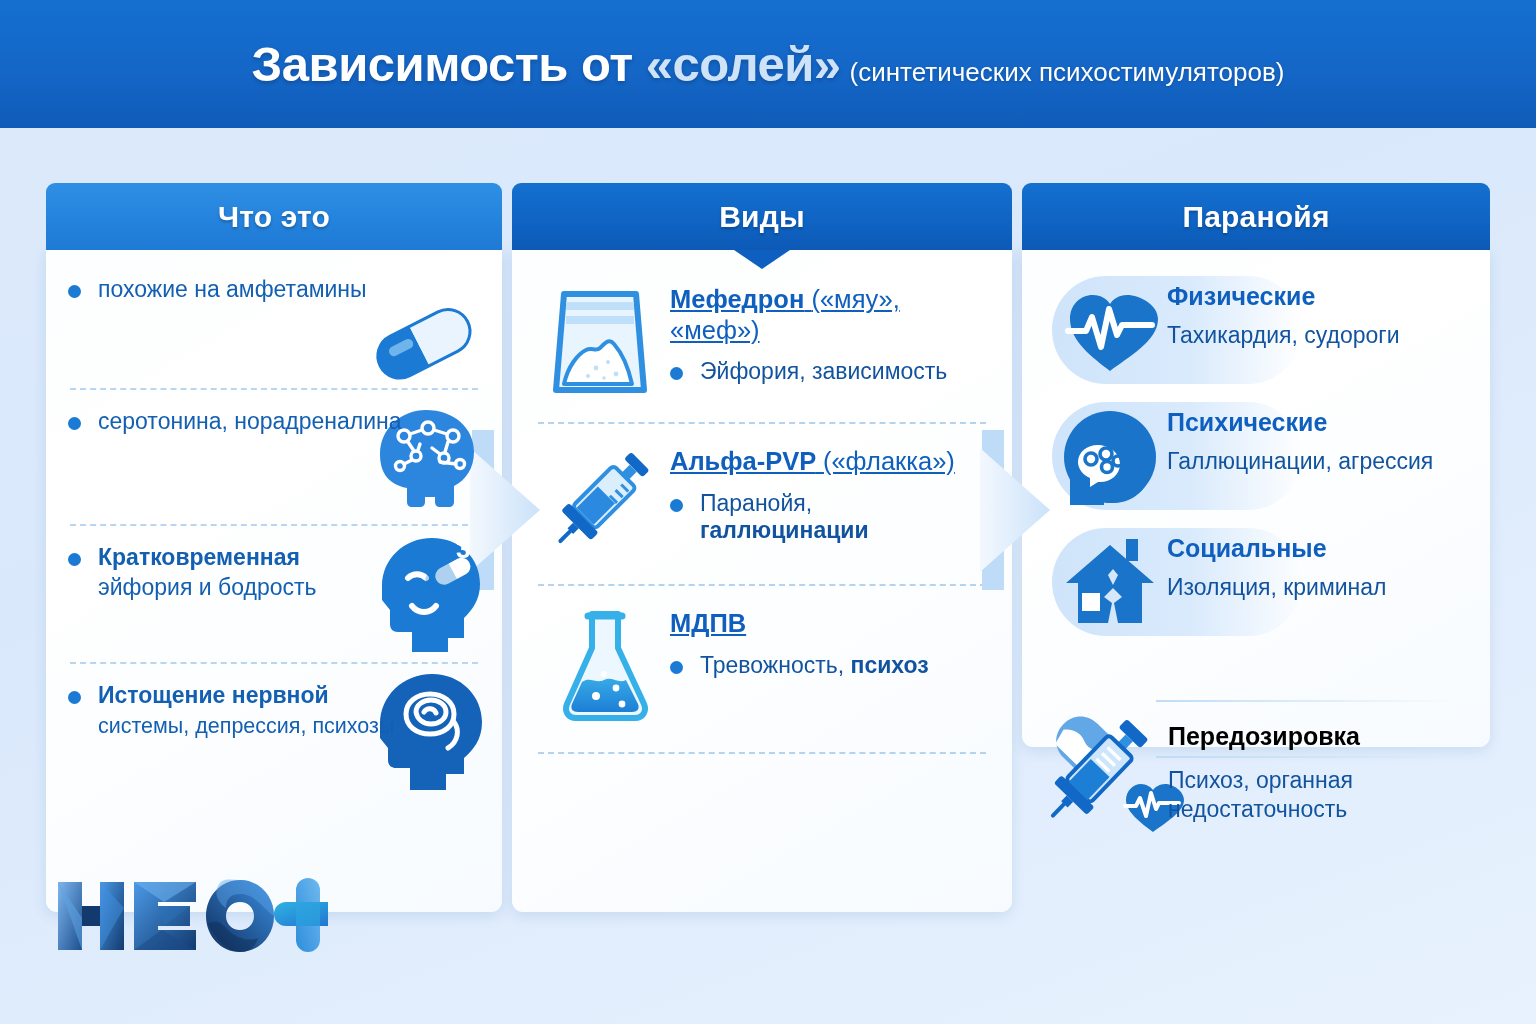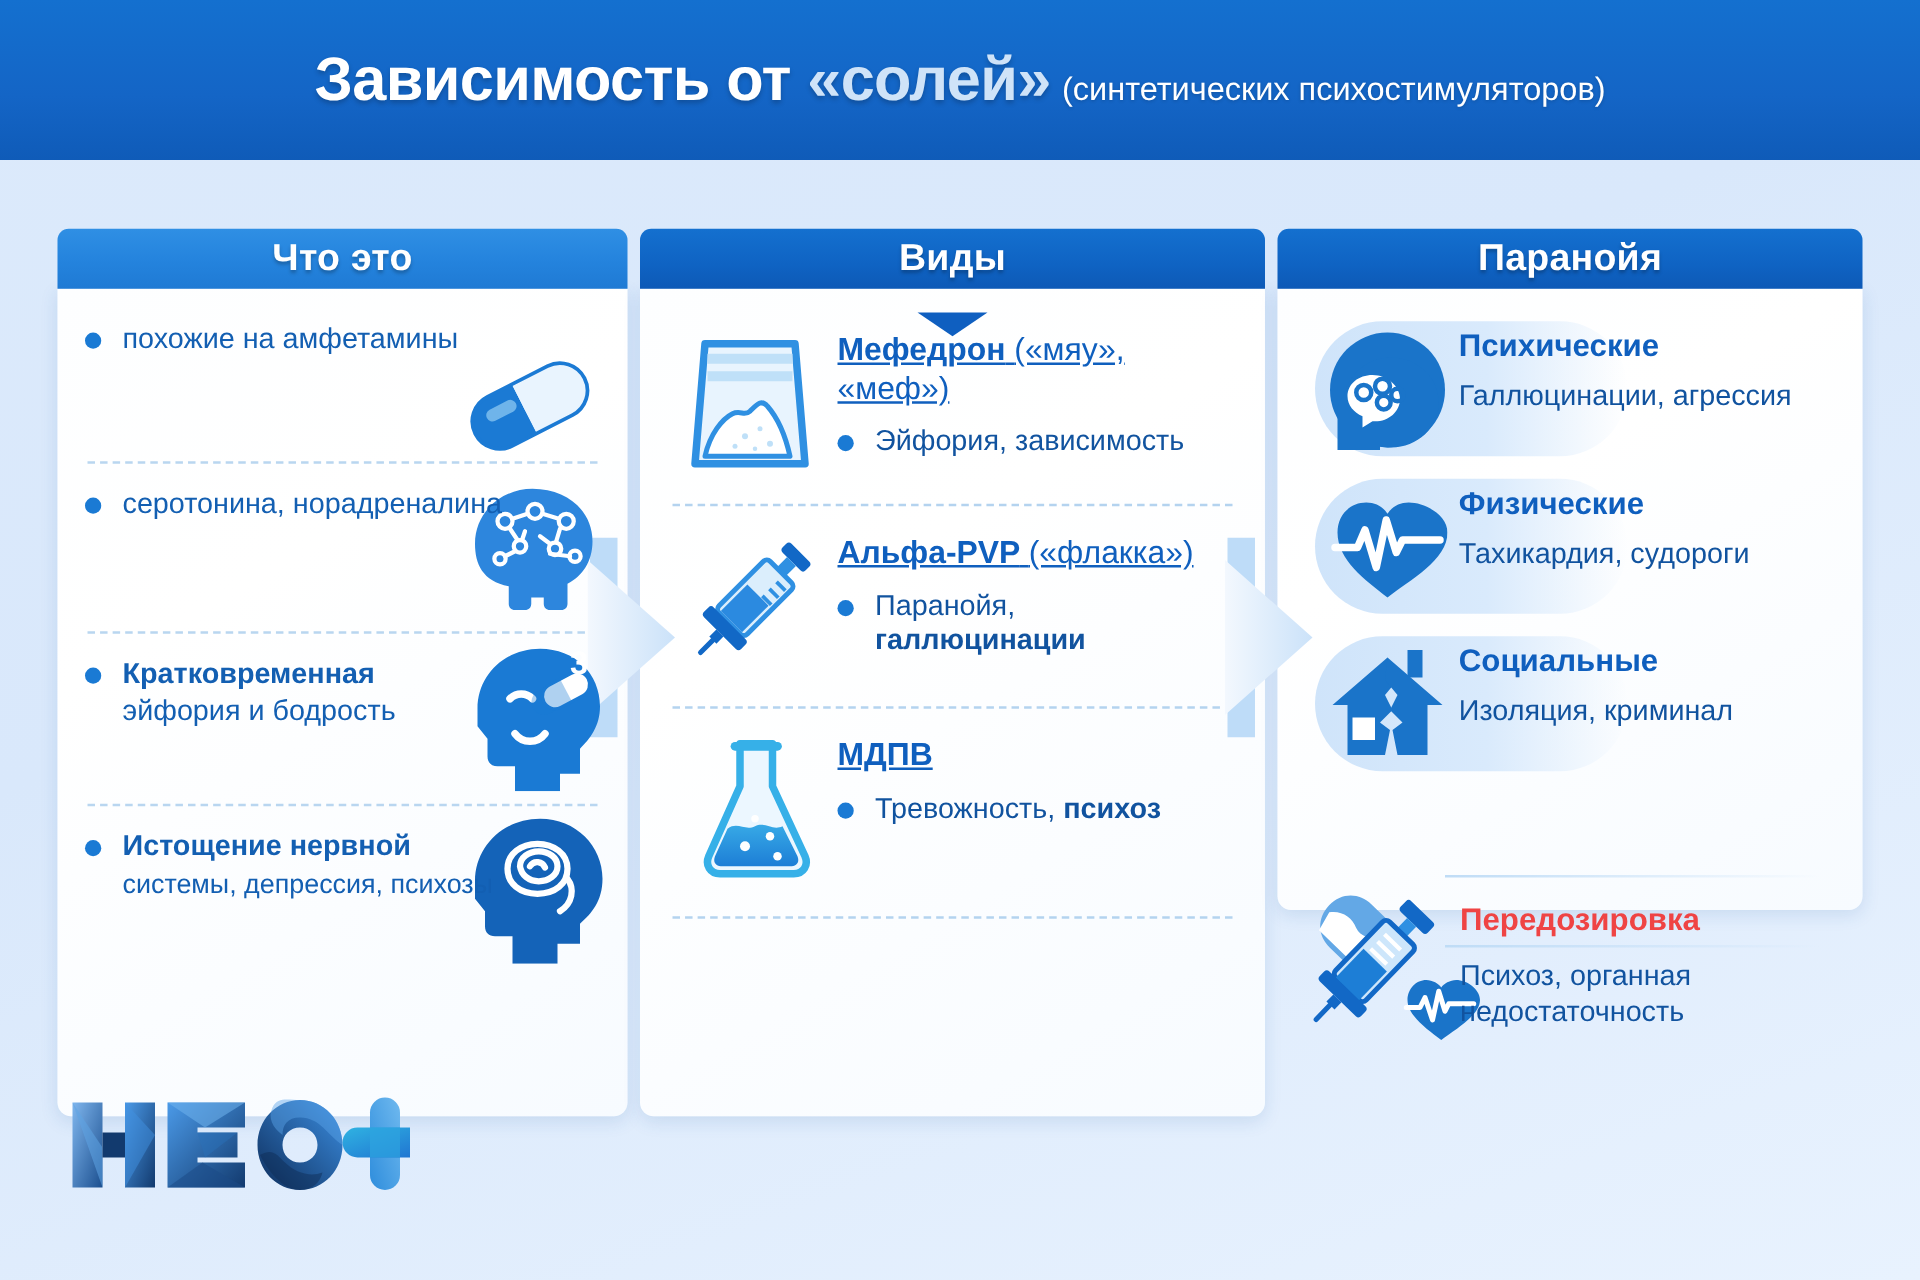--- a/index.html
+++ b/index.html
@@ -26,21 +26,21 @@
     text-shadow:0 2px 4px rgba(0,0,0,.22); margin-left:13px;
   }
   .ttl-sub{
     font-size:26px; font-weight:normal; color:#ffffff; margin-left:9px;
     text-shadow:0 1px 3px rgba(0,0,0,.2);
   }
 
   
   .card{ position:absolute; }
   .card-head{
-    height:48px; border-radius:9px 9px 0 0;
+    height:67px; border-radius:9px 9px 0 0;
     display:flex; align-items:center; justify-content:center;
     position:relative; z-index:3;
   }
   .card-head-title{
     font-size:30px; font-weight:bold; color:#fff; letter-spacing:.2px;
     text-shadow:0 2px 3px rgba(0,0,0,.25);
   }
   .card-body{
     background:linear-gradient(150deg,#fdfeff 0%,#ffffff 35%,#f7fbff 100%);
     border-radius:0 0 11px 11px;
@@ -100,21 +100,21 @@
   .ddsc{ font-size:23px; color:#11539f; margin-top:11px; }
 
   
   #od{
     position:absolute; left:1022px; top:690px; width:468px; height:160px;
   }
   .od-line{ position:absolute; left:134px; width:300px; height:2px;
             background:linear-gradient(90deg,#bfdcf6,rgba(191,220,246,0)); }
   .od-icons{ position:absolute; left:8px; top:14px; }
   .od-title{ position:absolute; left:146px; top:32px;
-             font-size:25px; font-weight:bold; color:#ef4444; }
+             font-size:25px; font-weight:bold; color:#000000; }
   .od-desc{ position:absolute; left:146px; top:76px;
             font-size:23px; color:#11539f; line-height:1.28; }
 
   
   .arrow{ position:absolute; z-index:1; }
 
   
   #logo{ position:absolute; left:48px; top:868px; }
 </style>
 </head>
@@ -354,20 +354,34 @@
 <div class="card" id="c3">
   <div class="card-head">
     <span class="card-head-title">Паранойя</span>
   </div>
   <div class="card-body">
 
     <div class="drow">
       <div class="dpill"></div>
       <span class="dic">
         <svg width="96" height="96" viewBox="0 0 96 96">
+          <path d="M48 88C30 74 8 58 8 36 8 22 18 12 31 12c8 0 14 4 17 9 3-5 9-9 17-9 13 0 31 10 31 24 0 22-30 38-48 52z" fill="#1a74c9"></path>
+          <path d="M6 48h18l6-14 9 30 8-38 8 26 5-10h30" stroke="#ffffff" stroke-width="6" fill="none" stroke-linejoin="round" stroke-linecap="round"></path>
+        </svg>
+      </span>
+      <div class="dtext">
+        <div class="dttl">Физические</div>
+        <div class="ddsc">Тахикардия, судороги</div>
+      </div>
+    </div>
+
+    <div class="drow">
+      <div class="dpill"></div>
+      <span class="dic">
+        <svg width="96" height="96" viewBox="0 0 96 96">
           <circle cx="48" cy="48" r="46" fill="#1a74c9"></circle>
           <path d="M26 94V76c-4-4-10-10-10-22 0-20 16-34 34-34s32 14 32 32c0 20-14 30-22 34v8z" fill="#fff" opacity="0"></path>
           <path d="M14 50c0-20 16-36 36-36s34 14 34 32c0 14-8 22-16 28v20H60v-8H40v8H26V78l-8-10c-3-5-4-12-4-18z" fill="#ffffff" opacity="0"></path>
           <path d="M18 54c0-20 15-36 34-36 19 0 33 14 33 32 0 14-8 22-16 28v18H54v-8H36v8H26V78c-5-5-8-14-8-24z" fill="#ffffff" opacity="0"></path>
           <g>
             <path d="M16 56c0-22 16-38 36-38 20 0 34 15 34 33 0 13-7 22-15 27v22H52v-8H36v8H24V80c-5-6-8-14-8-24z" fill="#ffffff" opacity="0"></path>
           </g>
           <path d="M20 52c0-19 15-34 34-34 19 0 33 14 33 31 0 12-6 20-14 26v23H50v-9H36v9H26V76c-4-6-6-15-6-24z" fill="#fff" opacity="0"></path>
           <g transform="translate(0,0)">
             <path d="M22 50c0-18 14-32 32-32 18 0 31 13 31 30 0 12-6 20-13 25v21H49v-8H35v8H27V74c-3-6-5-15-5-24z" fill="#ffffff" opacity="0"></path>
@@ -380,34 +394,20 @@
             <circle cx="44" cy="45" r="6"></circle>
             <circle cx="45" cy="58" r="5.5"></circle>
             <circle cx="56" cy="52" r="5"></circle>
           </g>
           <path d="M20 96V76c-4-4-8-10-8-18 0-3 0-5 1-8" stroke="#1a74c9" stroke-width="0" fill="none"></path>
         </svg>
       </span>
       <div class="dtext">
         <div class="dttl">Психические</div>
         <div class="ddsc">Галлюцинации, агрессия</div>
-      </div>
-    </div>
-
-    <div class="drow">
-      <div class="dpill"></div>
-      <span class="dic">
-        <svg width="96" height="96" viewBox="0 0 96 96">
-          <path d="M48 88C30 74 8 58 8 36 8 22 18 12 31 12c8 0 14 4 17 9 3-5 9-9 17-9 13 0 31 10 31 24 0 22-30 38-48 52z" fill="#1a74c9"></path>
-          <path d="M6 48h18l6-14 9 30 8-38 8 26 5-10h30" stroke="#ffffff" stroke-width="6" fill="none" stroke-linejoin="round" stroke-linecap="round"></path>
-        </svg>
-      </span>
-      <div class="dtext">
-        <div class="dttl">Физические</div>
-        <div class="ddsc">Тахикардия, судороги</div>
       </div>
     </div>
 
     <div class="drow">
       <div class="dpill"></div>
       <span class="dic">
         <svg width="96" height="96" viewBox="0 0 96 96">
           <path d="M48 10 L4 48 h12 v40 h30 l4-20-8-6 10-10-6-12 10-12z" fill="#1a74c9"></path>
           <path d="M48 10 L92 48 H80 v40 H56 l-4-20 8-6-10-10 6-12-10-12z" fill="#1a74c9"></path>
           <rect x="64" y="4" width="12" height="22" fill="#1a74c9"></rect>

